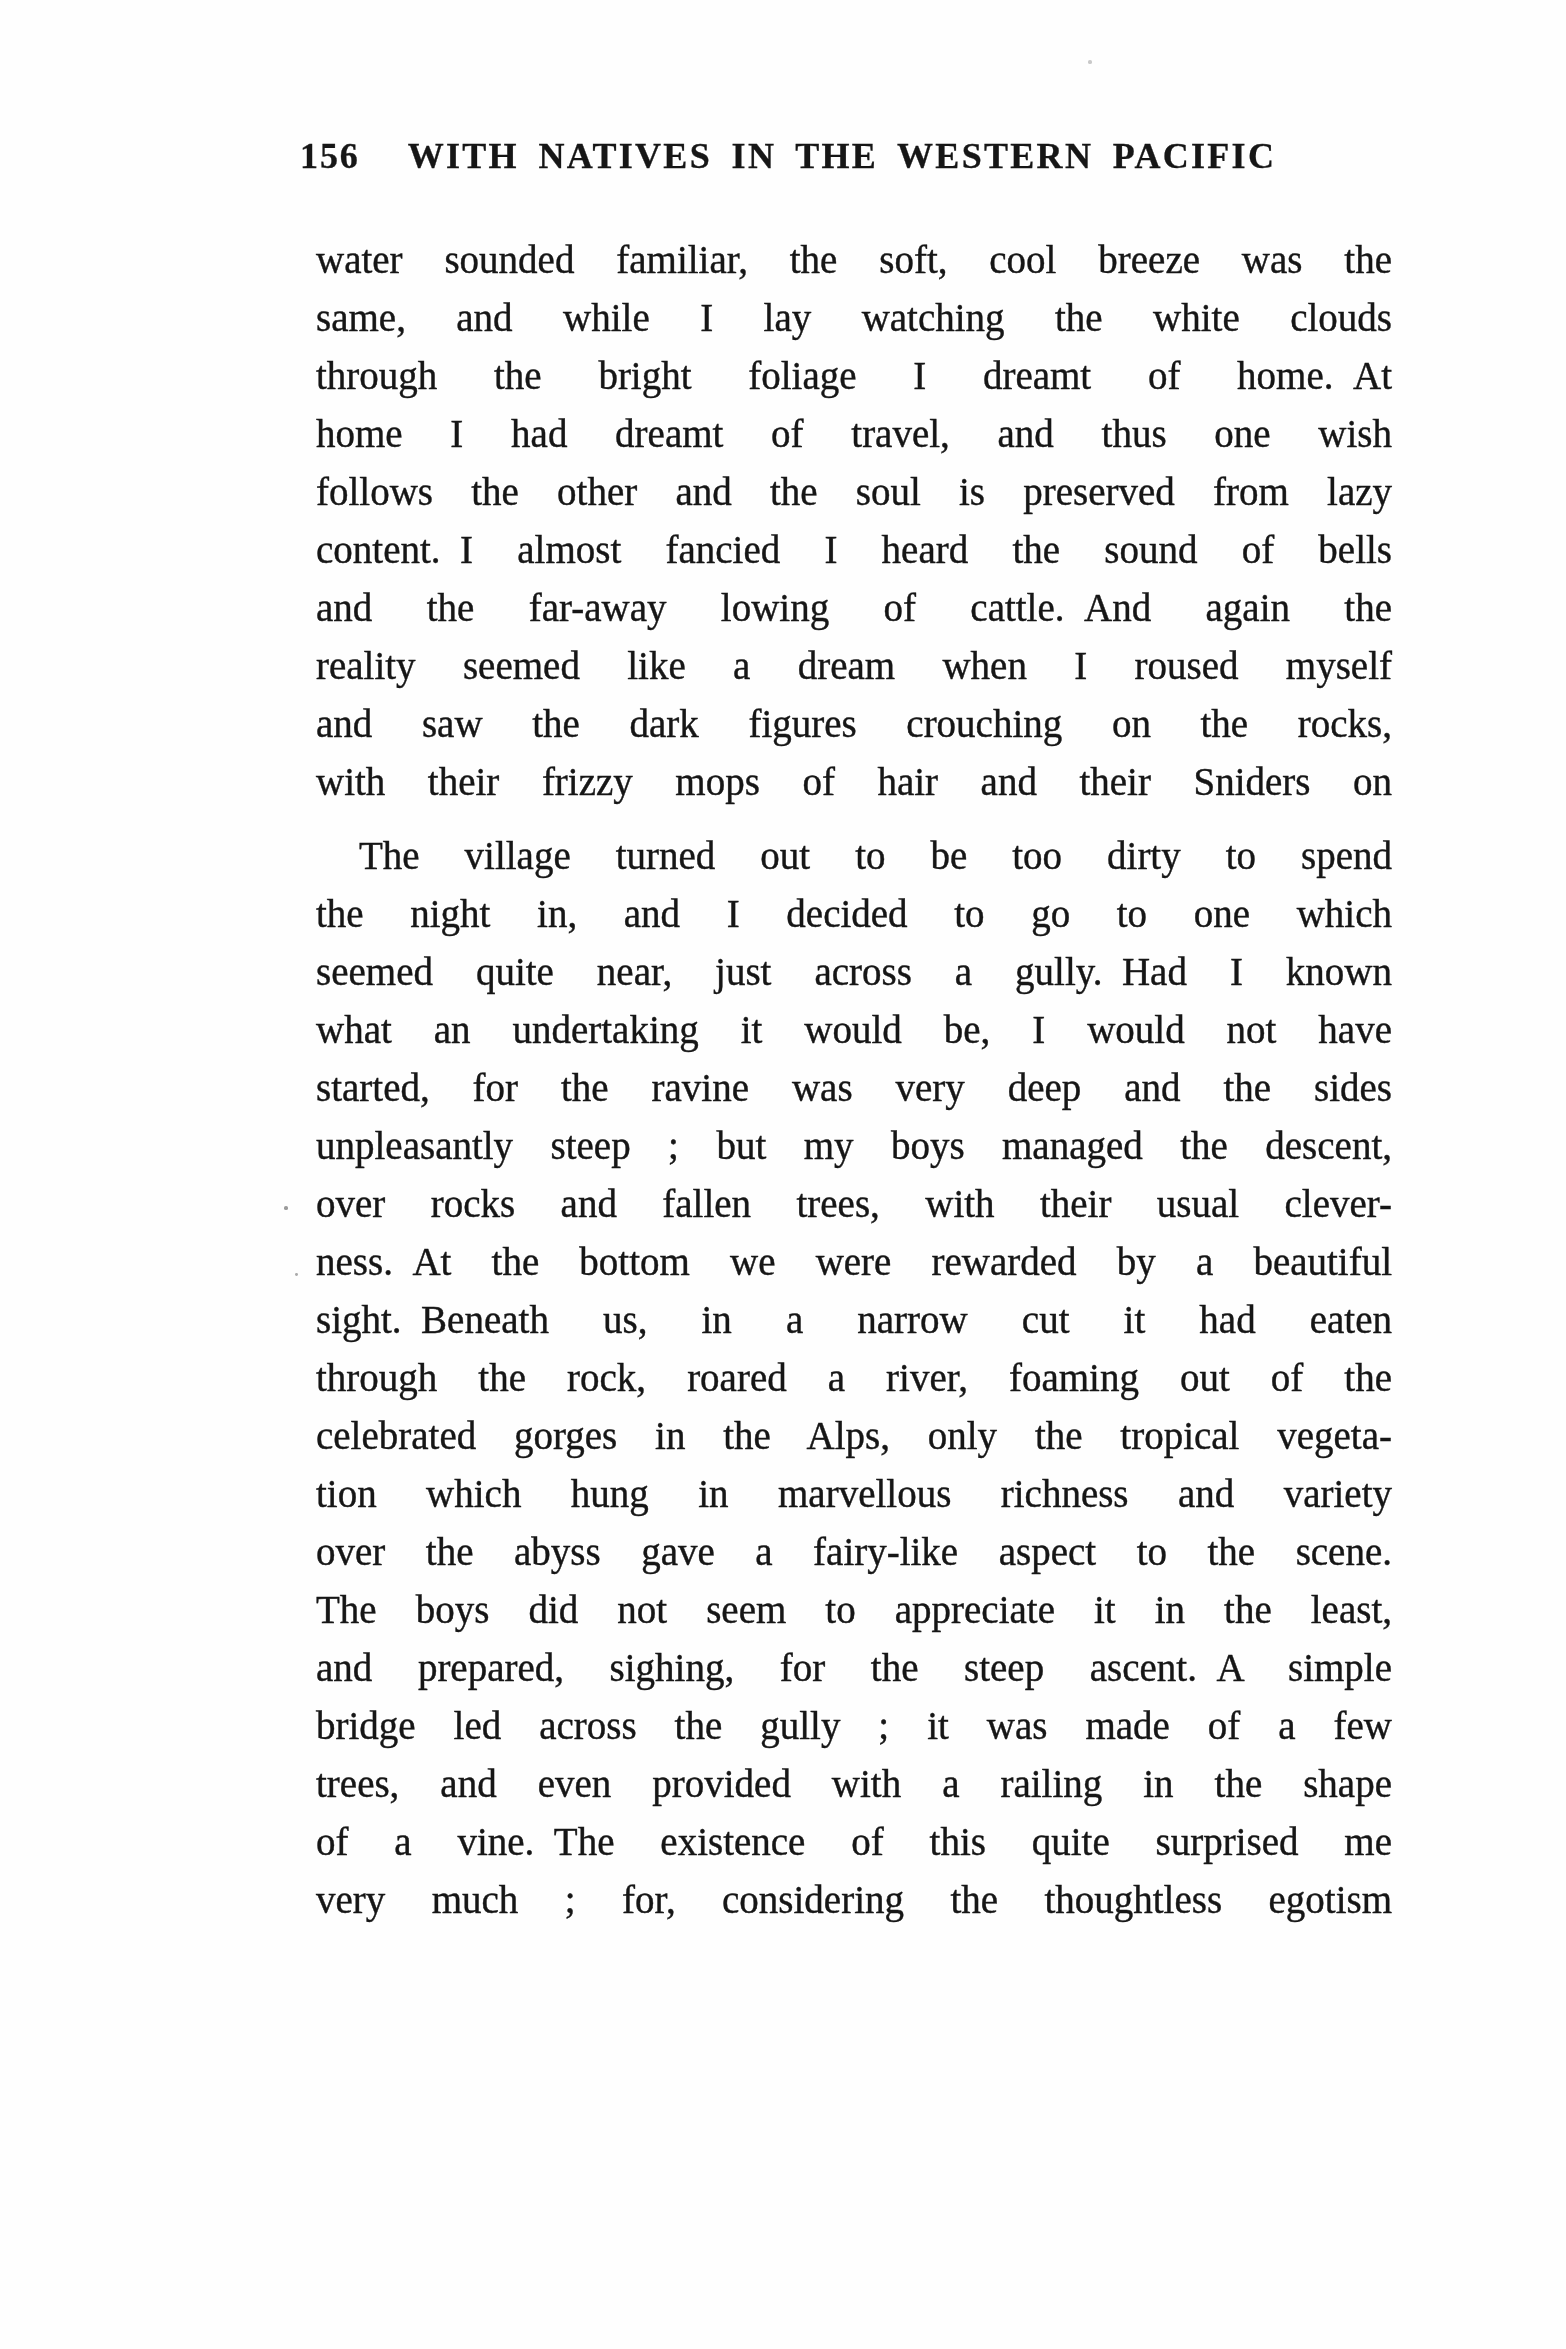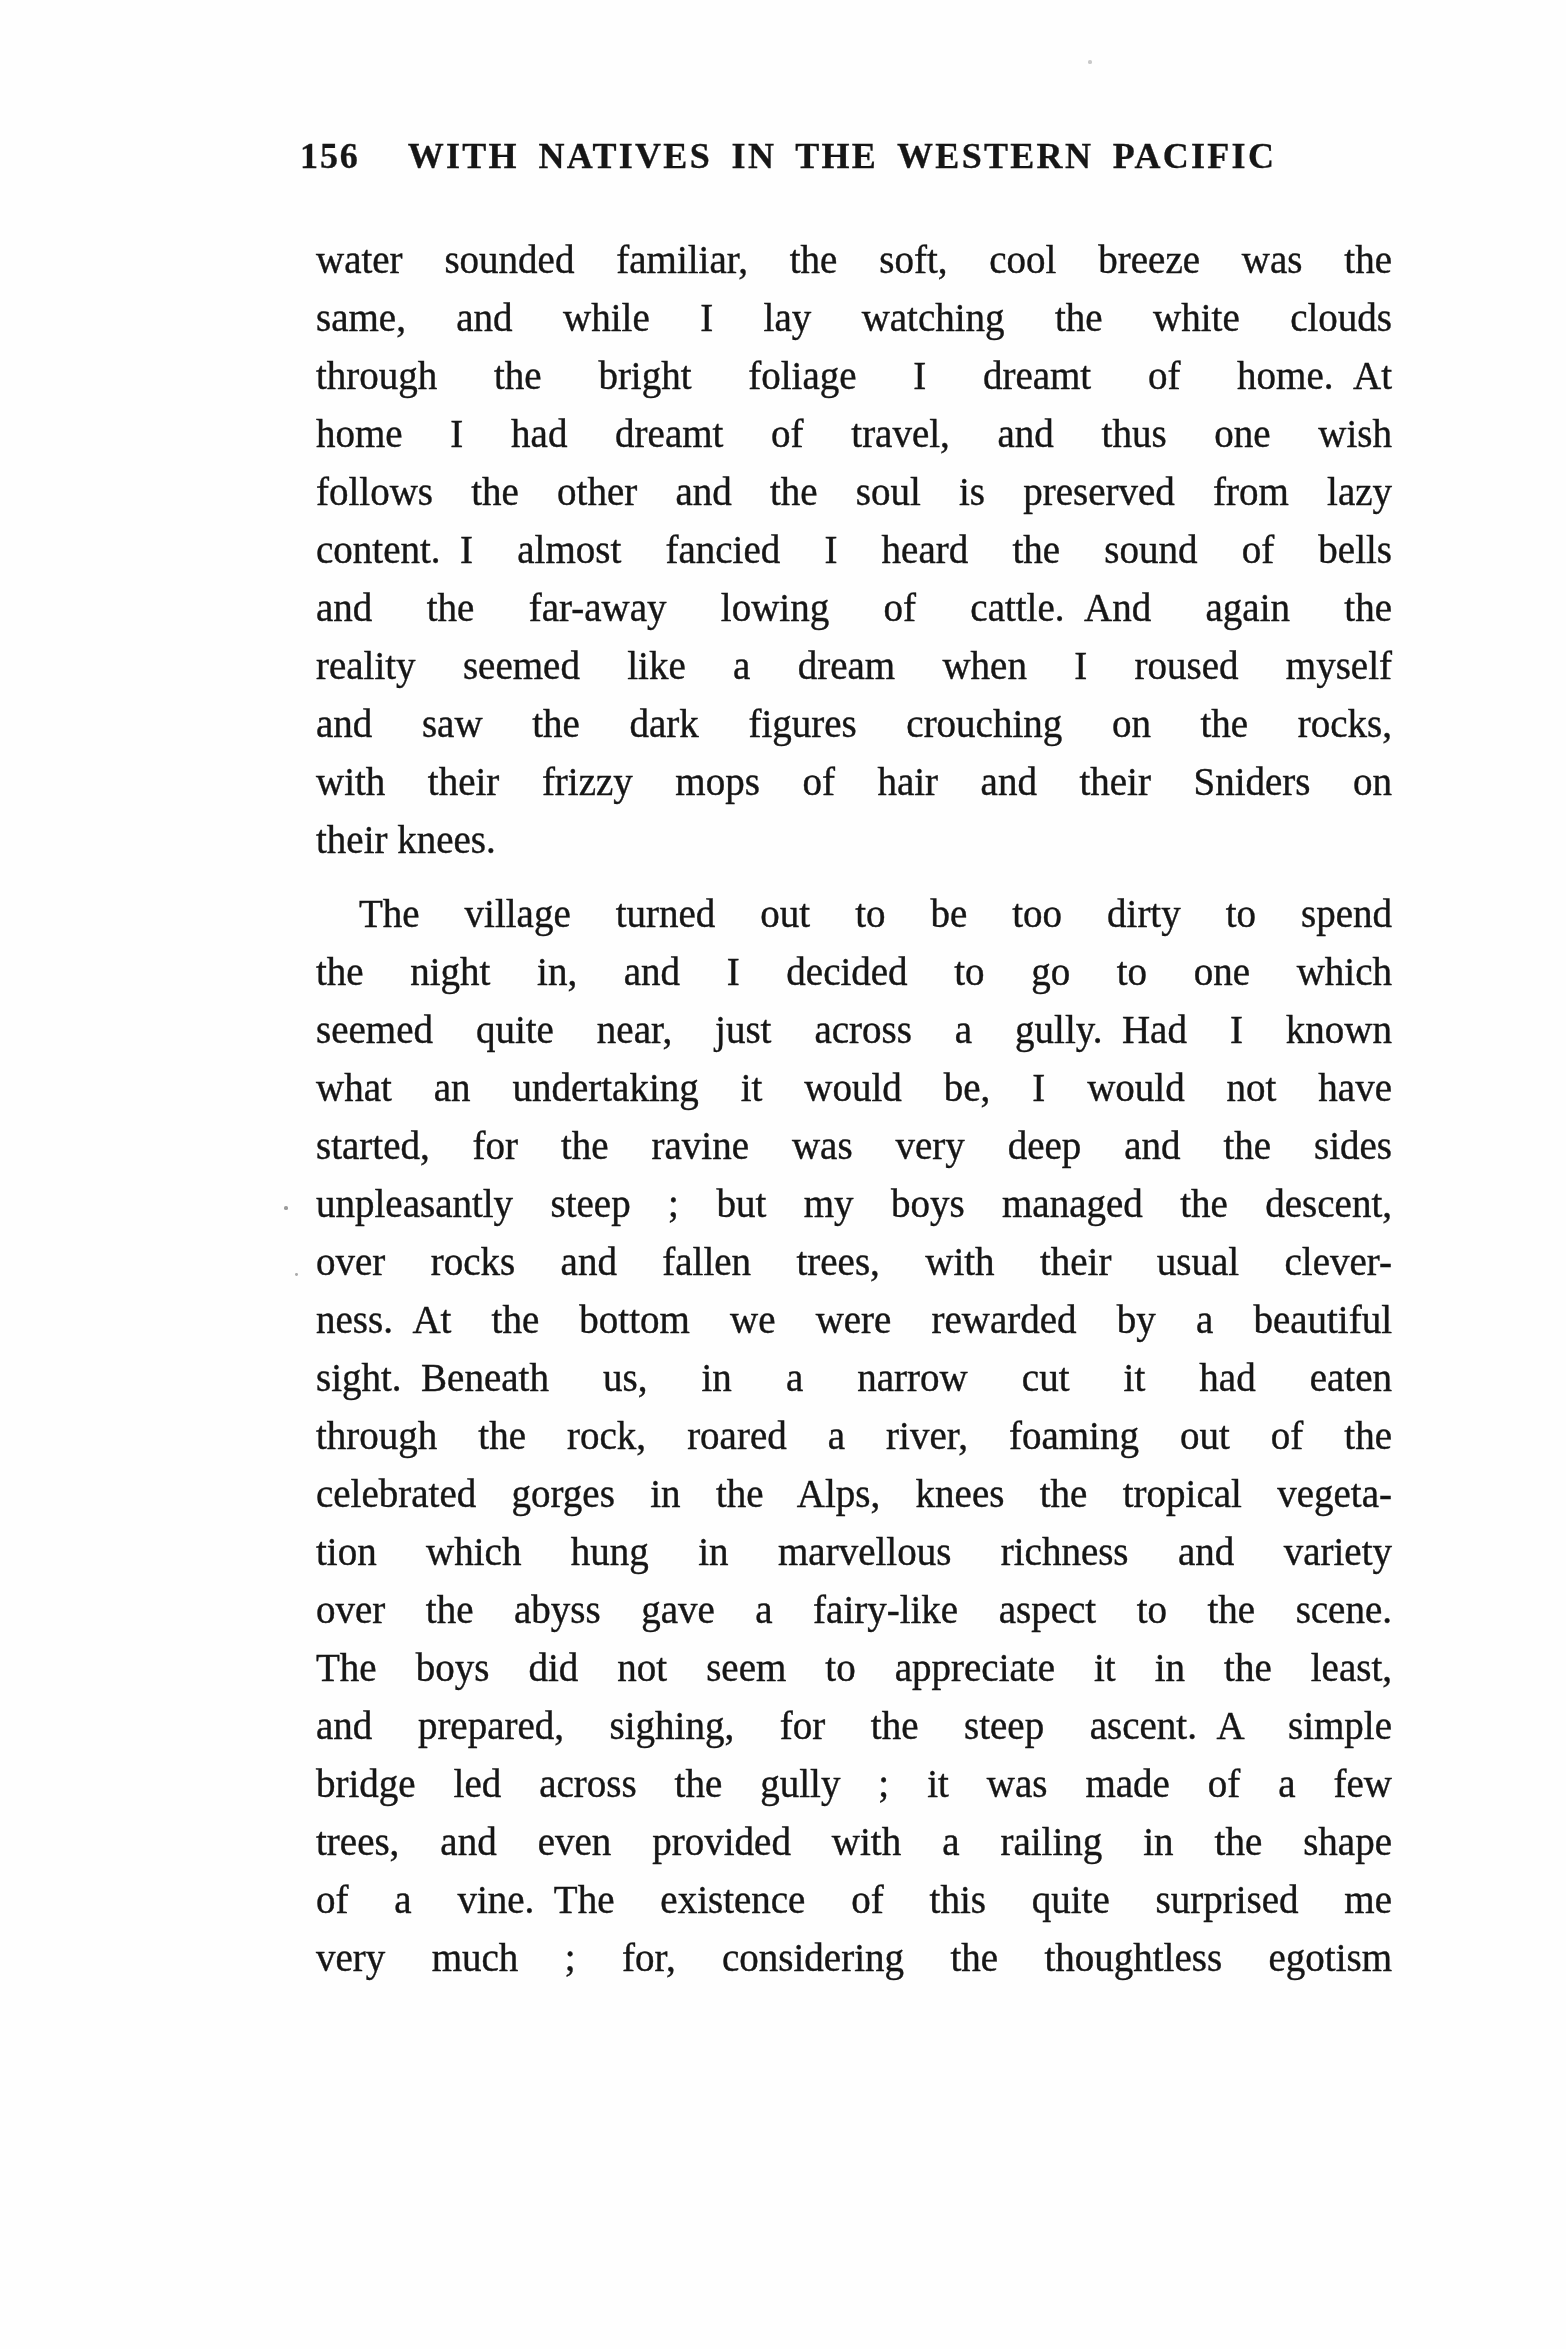--- a/index.html
+++ b/index.html
@@ -71,34 +71,33 @@
         <div class="line">water sounded familiar, the soft, cool breeze was the</div>
         <div class="line">same, and while I lay watching the white clouds</div>
         <div class="line">through the bright foliage I dreamt of home. At</div>
         <div class="line">home I had dreamt of travel, and thus one wish</div>
         <div class="line">follows the other and the soul is preserved from lazy</div>
         <div class="line">content. I almost fancied I heard the sound of bells</div>
         <div class="line">and the far-away lowing of cattle. And again the</div>
         <div class="line">reality seemed like a dream when I roused myself</div>
         <div class="line">and saw the dark figures crouching on the rocks,</div>
         <div class="line">with their frizzy mops of hair and their Sniders on</div>
-        <div class="line para-end">their knees.</div>
       </div>
       <div class="paragraph">
         <div class="line indent">The village turned out to be too dirty to spend</div>
         <div class="line">the night in, and I decided to go to one which</div>
         <div class="line">seemed quite near, just across a gully. Had I known</div>
         <div class="line">what an undertaking it would be, I would not have</div>
         <div class="line">started, for the ravine was very deep and the sides</div>
         <div class="line">unpleasantly steep ; but my boys managed the descent,</div>
         <div class="line">over rocks and fallen trees, with their usual clever-</div>
         <div class="line">ness. At the bottom we were rewarded by a beautiful</div>
         <div class="line">sight. Beneath us, in a narrow cut it had eaten</div>
         <div class="line">through the rock, roared a river, foaming out of the</div>
-        <div class="line">celebrated gorges in the Alps, knees the tropical vegeta-</div>
+        <div class="line">celebrated gorges in the Alps, only the tropical vegeta-</div>
         <div class="line">tion which hung in marvellous richness and variety</div>
         <div class="line">over the abyss gave a fairy-like aspect to the scene.</div>
         <div class="line">The boys did not seem to appreciate it in the least,</div>
         <div class="line">and prepared, sighing, for the steep ascent. A simple</div>
         <div class="line">bridge led across the gully ; it was made of a few</div>
         <div class="line">trees, and even provided with a railing in the shape</div>
         <div class="line">of a vine. The existence of this quite surprised me</div>
         <div class="line">very much ; for, considering the thoughtless egotism</div>
       </div>
     </div>

